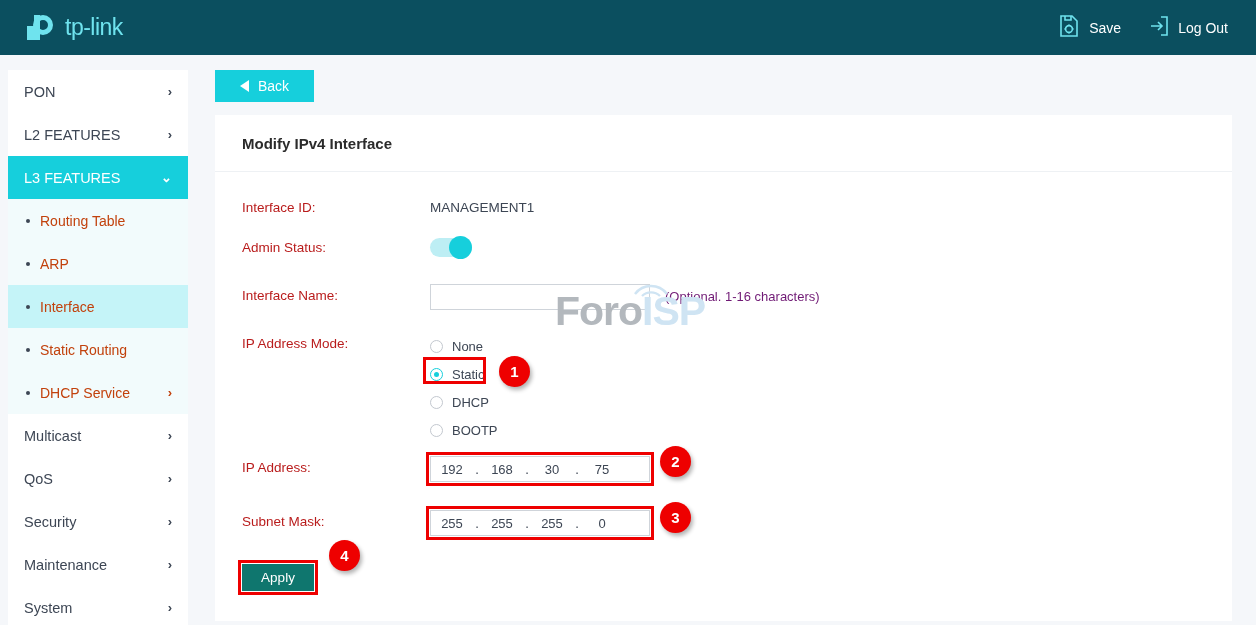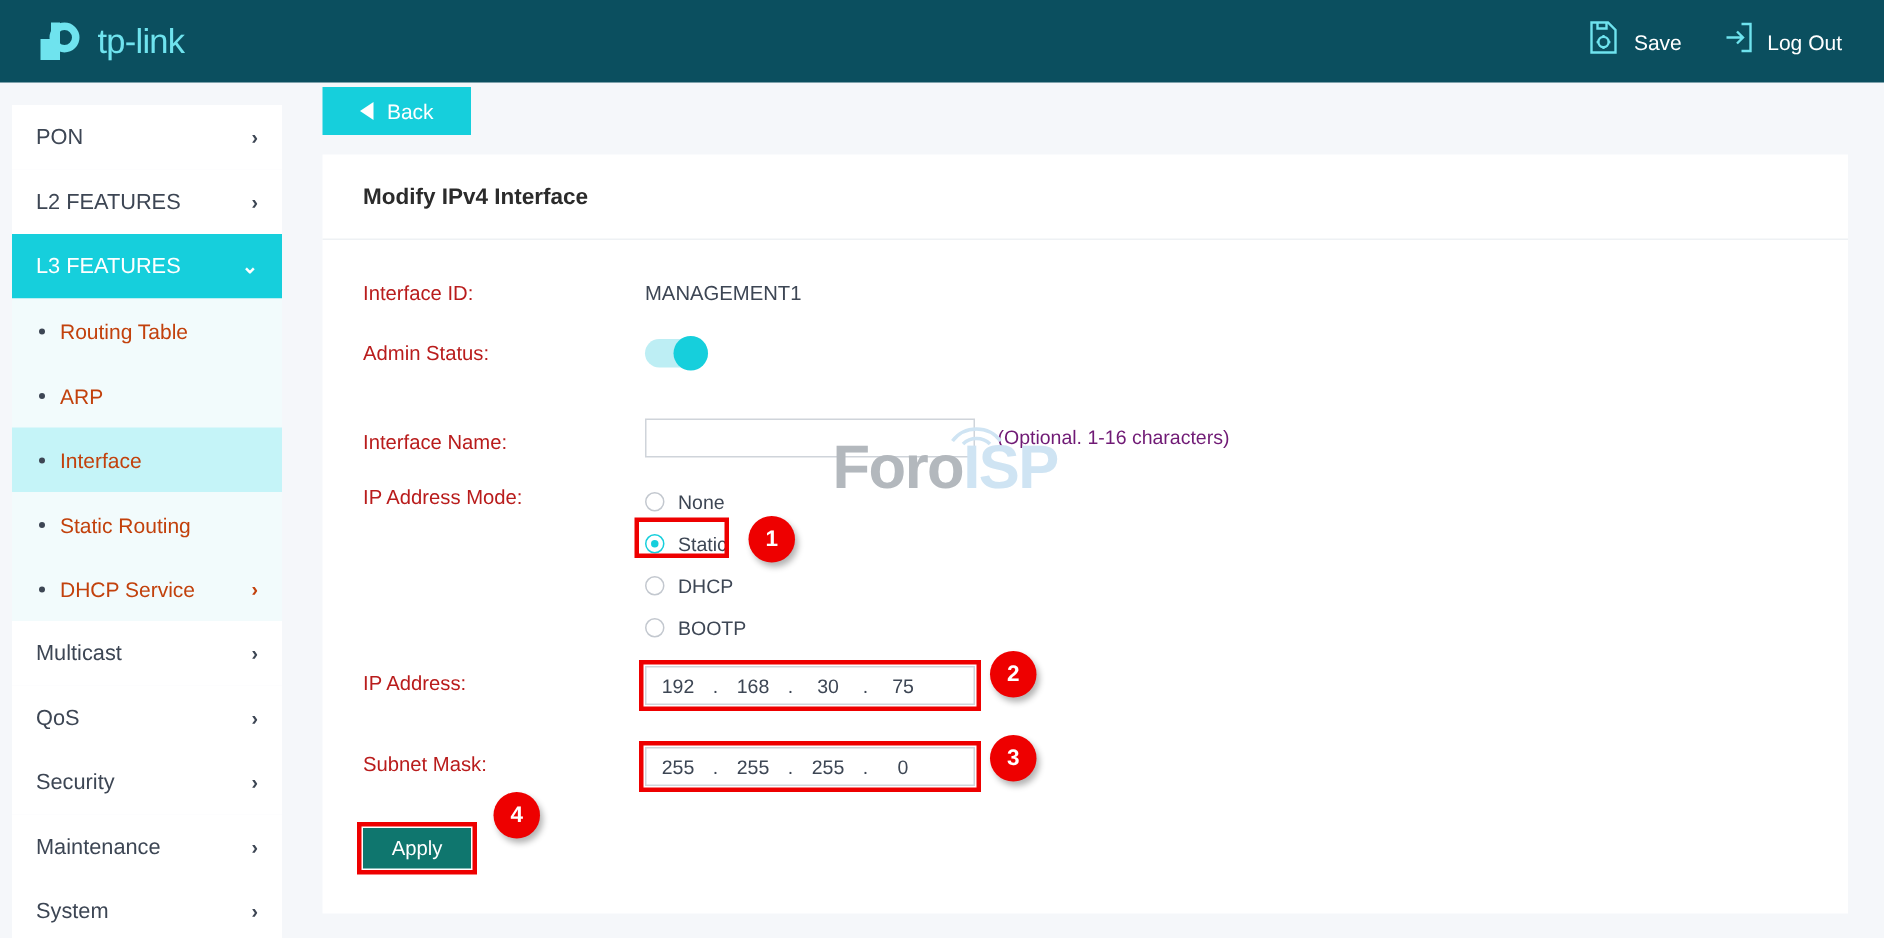--- a/index.html
+++ b/index.html
@@ -66,21 +66,21 @@
     color: #c2410c; font-size: 14px; cursor: pointer;
   }
   .nav-sub.active { background: #c5f4f8; }
   .nav-sub .dot {
     width: 4px; height: 4px; border-radius: 50%;
     background: #3d4654; margin-right: 10px; flex: none;
   }
   .nav-sub .chev { margin-left: auto; font-size: 13px; font-weight: bold; }
 
   
-  .content { position: absolute; left: 215px; top: 58px; width: 1017px; }
+  .content { position: absolute; left: 215px; top: 70px; width: 1017px; }
   .btn-back {
     width: 99px; height: 32px; background: #16cfdc; color: #fff;
     border: none; display: flex; align-items: center; justify-content: center;
     gap: 9px; font-size: 14px; cursor: pointer;
   }
   .tri-left {
     width: 0; height: 0;
     border-top: 6px solid transparent; border-bottom: 6px solid transparent;
     border-right: 9px solid #ffffff;
   }
@@ -284,21 +284,21 @@
 
       <div class="row">
         <div class="row-label">Admin Status:</div>
         <div class="row-value">
           <div class="toggle">
             <div class="knob"></div>
           </div>
         </div>
       </div>
 
-      <div class="row" style="margin-top:8px;align-items:center;">
+      <div class="row" style="margin-top:8px;">
         <div class="row-label">Interface Name:</div>
         <div class="row-value" style="display:flex;">
           <input class="text-input" type="text" value="" style="">
           <span class="hint">(Optional. 1-16 characters)</span>
         </div>
       </div>
 
       <div class="row" style="margin-top:8px;">
         <div class="row-label">IP Address Mode:</div>
         <div class="row-value">

